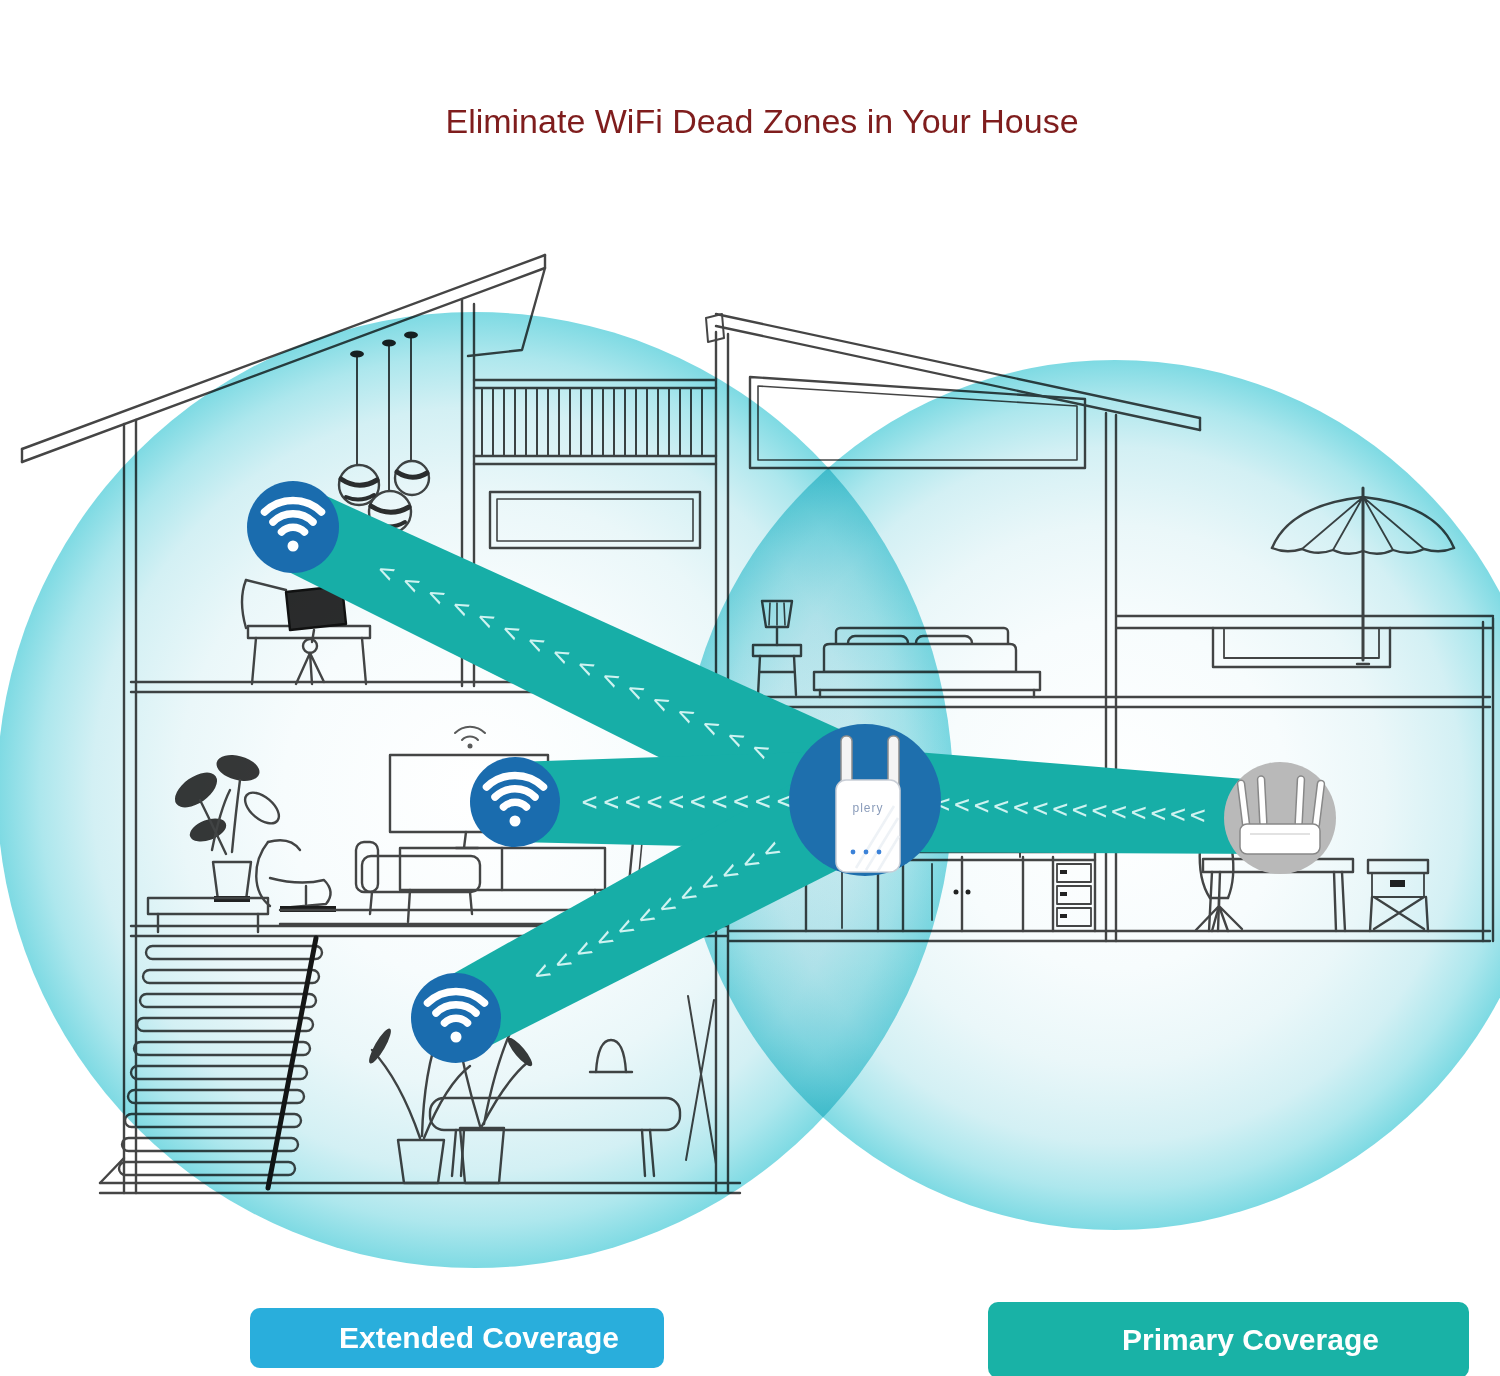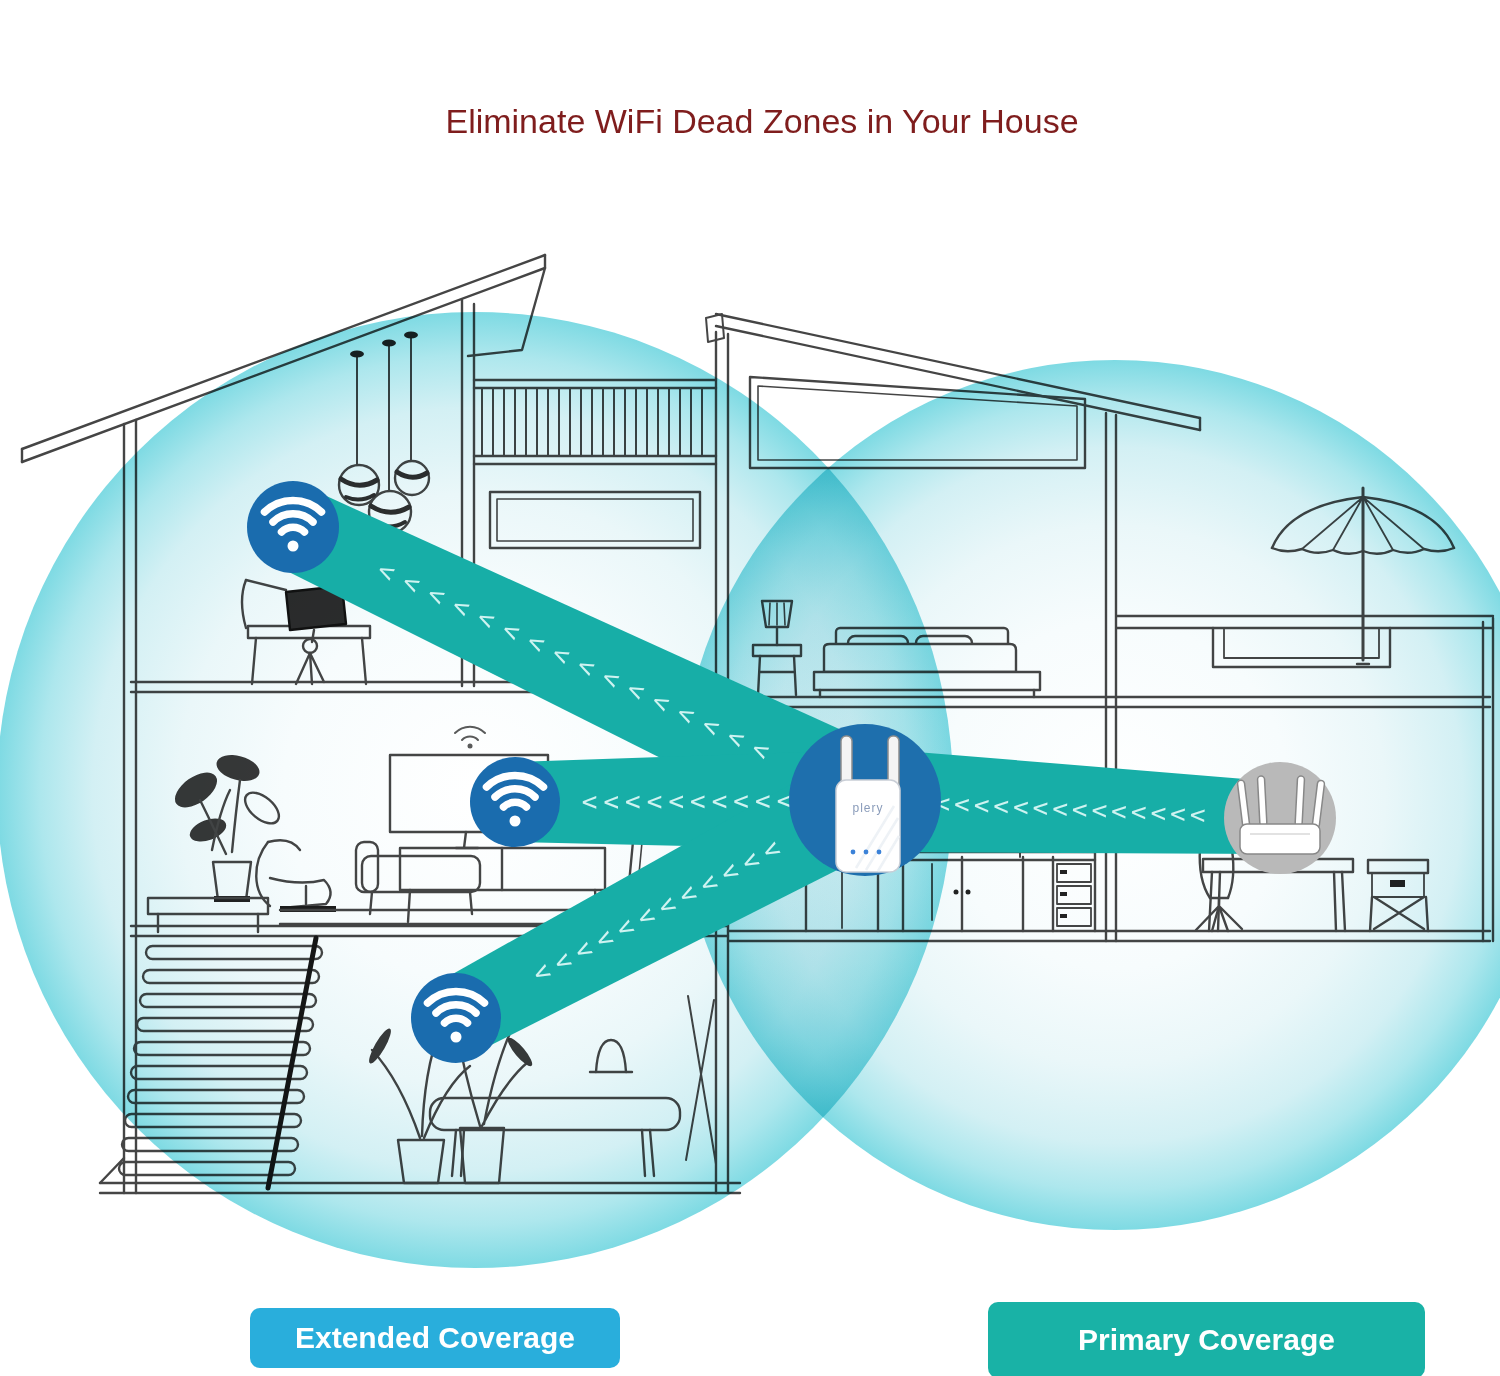--- a/index.html
+++ b/index.html
@@ -6,21 +6,21 @@
   #stage{position:relative;width:1500px;height:1376px;background:#ffffff;overflow:hidden;
          font-family:"Liberation Sans", sans-serif;}
   #title{position:absolute;top:4px;left:0;width:1500px;text-align:center;
          font-size:63px;font-weight:bold;letter-spacing:-1px;color:#0d0d0d;}
   #subtitle{position:absolute;top:102px;left:12px;width:1500px;text-align:center;
          font-size:34px;font-weight:400;color:#7f1d1d;}
   #art-svg{position:absolute;left:0;top:0;}
   .cov{mix-blend-mode:multiply;}
   .chev{font-family:"DejaVu Sans Mono", monospace;fill:#d9f7f5;opacity:.95;}
   .pill{position:absolute;border-radius:10px;color:#ffffff;font-weight:bold;font-size:30px;
-        display:flex;align-items:center;justify-content:center;}
+        display:flex;align-items:center;justify-content:center;padding-left:44px;}
   #pill-extended{left:250px;top:1308px;width:370px;height:60px;}
   #pill-primary{left:988px;top:1302px;width:437px;height:76px;}
   .brand-text{font-family:"Liberation Sans", sans-serif;font-size:12px;letter-spacing:1px;fill:#8a9cba;}
 </style>
 </head>
 <body>
 
 <div id="stage">
 
   <div id="subtitle">Eliminate WiFi Dead Zones in Your House</div>

